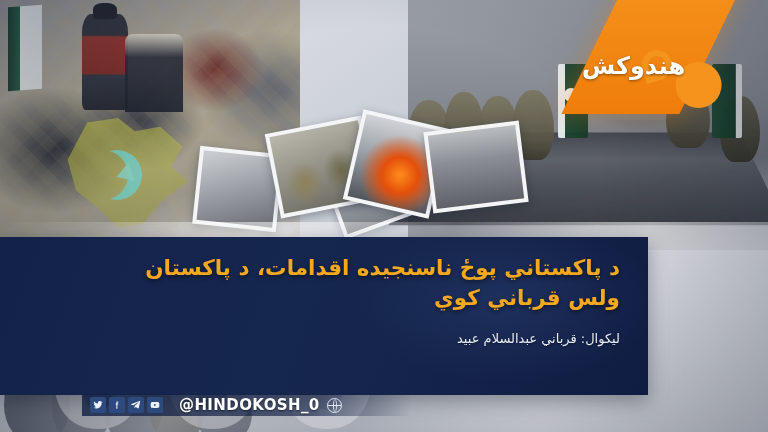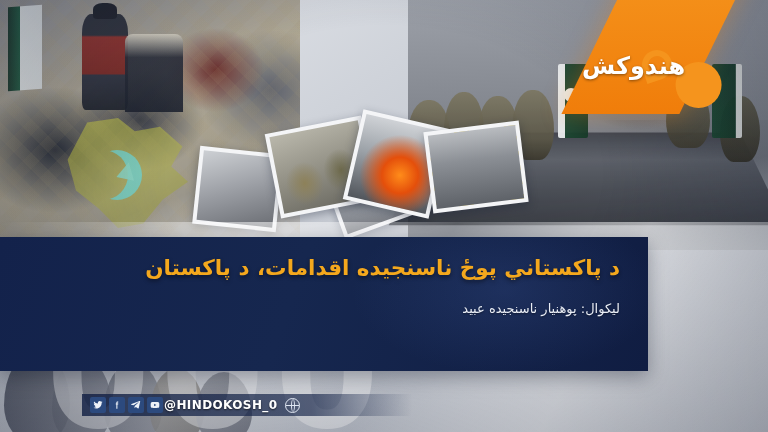--- a/index.html
+++ b/index.html
@@ -184,21 +184,21 @@
   }
   .ghost-letters{
     position:absolute;left:46px;bottom:-18px;width:760px;height:150px;
     color:rgba(255,255,255,.55);font-size:150px;font-weight:bold;line-height:150px;
     letter-spacing:10px;direction:ltr;white-space:nowrap;user-select:none;
   }
   .vignette{position:absolute;inset:0;background:radial-gradient(ellipse at 50% 40%,rgba(0,0,0,0) 40%,rgba(10,18,38,.35) 100%);pointer-events:none;}
 
   
   .banner{
-    position:absolute;left:0;top:237px;width:648px;height:134px;
+    position:absolute;left:0;top:237px;width:648px;height:158px;
     background:linear-gradient(110deg,#13224b 0%,#16274f 45%,#101d42 100%);
     box-shadow:0 6px 18px rgba(8,14,32,.35);
     padding:16px 28px 8px 28px;
   }
   .banner::before{
     content:"";position:absolute;left:0;top:0;width:100%;height:100%;
     background:radial-gradient(ellipse 220px 120px at 78% 40%,rgba(70,100,170,.22) 0%,rgba(70,100,170,0) 70%);
     pointer-events:none;
   }
   .headline{
@@ -224,21 +224,21 @@
     background:linear-gradient(90deg,rgba(18,32,68,.82) 0%,rgba(20,35,72,.66) 70%,rgba(22,38,76,0) 100%);
   }
   .sicons{position:relative;display:flex;gap:3px;align-items:center;}
   .sicon{
     width:16px;height:16px;border-radius:2px;background:#2c4a7e;
     display:flex;align-items:center;justify-content:center;
     color:#eef2f8;font-size:10px;line-height:1;
   }
   .sicon svg{display:block;}
   .handle{
-    position:relative;margin-left:1px;color:#ffffff;font-size:12px;
+    position:relative;margin-left:16px;color:#ffffff;font-size:15px;
     letter-spacing:.4px;font-weight:bold;white-space:nowrap;
     text-shadow:0 1px 2px rgba(0,0,0,.6);
   }
   .globe{
     position:relative;margin-left:7px;width:15px;height:15px;border-radius:50%;
     border:1.4px solid #dfe6f2;display:flex;align-items:center;justify-content:center;
   }
   .globe::before{content:"";position:absolute;left:0;top:6px;width:13px;height:1.2px;background:#dfe6f2;}
   .globe::after{content:"";position:absolute;left:5.5px;top:0;width:2px;height:13px;border-radius:50%;border:1.2px solid #dfe6f2;border-top:none;border-bottom:none;}
   .url{
@@ -309,22 +309,23 @@
     <div class="vignette"></div>
   </div>
 
   <div class="logo-swoosh"></div>
   <div class="logo-mark"></div>
   <div class="logo-text">هندوکش</div>
 
   <div class="banner">
     <h1 class="headline">
       <span>د پاکستاني پوځ ناسنجیده اقدامات، د پاکستان</span>
+      <span class="l2">ولس قرباني کوي</span>
     </h1>
-    <div class="byline">لیکوال: پوهنیار ناسنجیده عبید</div>
+    <div class="byline">لیکوال: قرباني عبدالسلام عبید</div>
   </div>
 
   <div class="footer">
     <div class="footer-tint"></div>
 
     <div class="sicons">
       <span class="sicon">
         <svg width="10" height="10" viewBox="0 0 24 24" fill="#eef2f8">
             <path d="M23 4.9a9 9 0 0 1-2.6.7 4.5 4.5 0 0 0 2-2.5 9 9 0 0 1-2.9 1.1 4.5 4.5 0 0 0-7.7 4.1A12.8 12.8 0 0 1 2.6 3.6a4.5 4.5 0 0 0 1.4 6 4.4 4.4 0 0 1-2-.6 4.5 4.5 0 0 0 3.6 4.4 4.5 4.5 0 0 1-2 .1 4.5 4.5 0 0 0 4.2 3.1A9 9 0 0 1 1 18.5a12.7 12.7 0 0 0 6.9 2c8.3 0 12.8-6.9 12.8-12.8v-.6A9 9 0 0 0 23 4.9z"></path>
           </svg>

